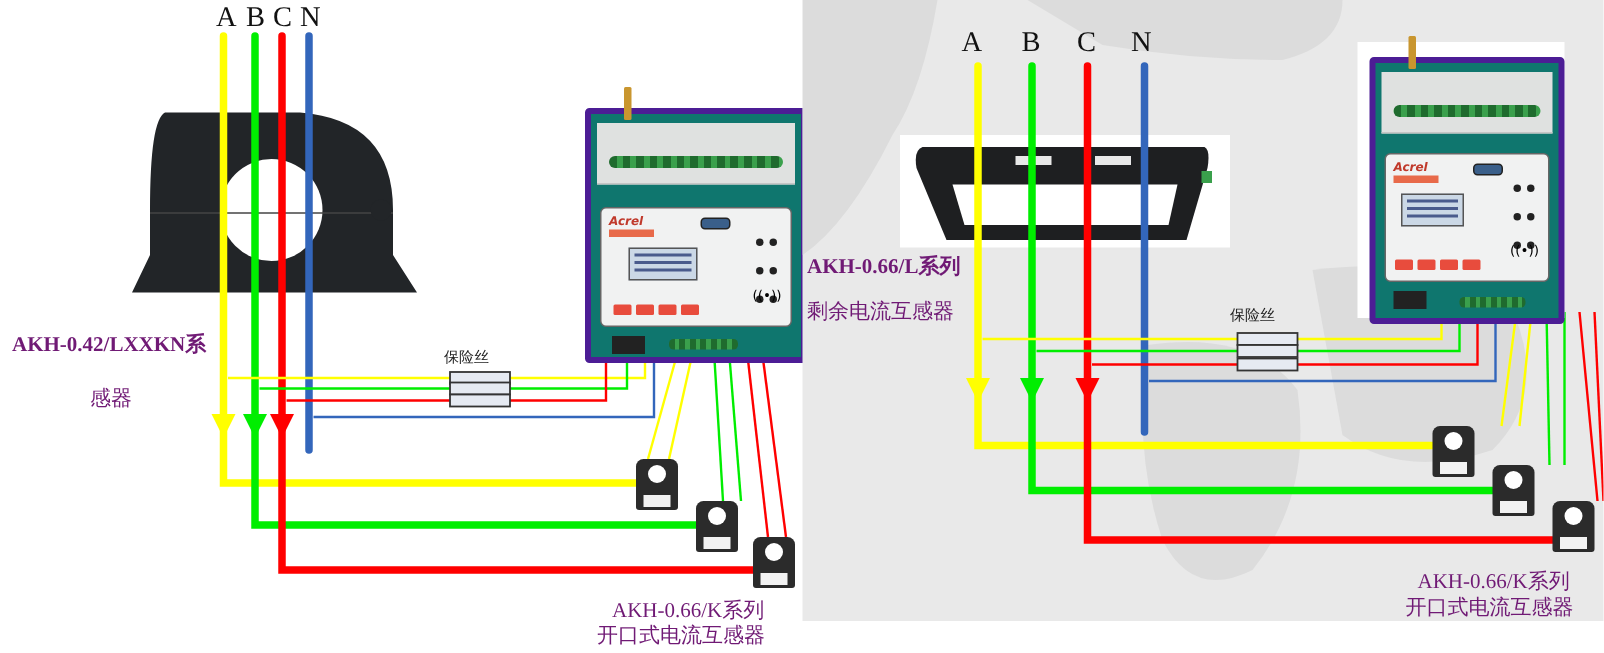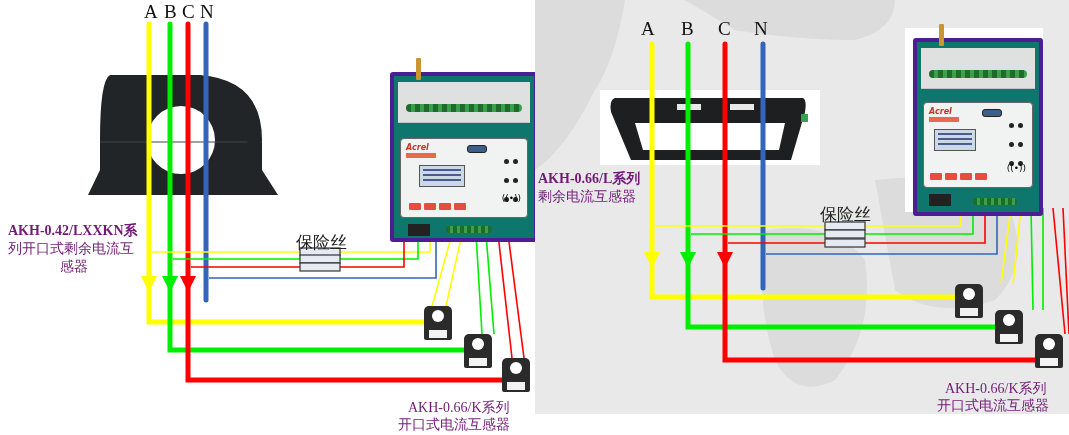--- a/index.html
+++ b/index.html
@@ -3,21 +3,21 @@
 <meta charset="utf-8">
 <style>
   html,body{margin:0;padding:0;background:#fff;}
   body{width:1069px;height:435px;position:relative;overflow:hidden;font-family:"DejaVu Serif","Liberation Serif",serif;}
   .panel{position:absolute;top:0;height:435px;}
   #left{left:0;width:535px;background:#fff;}
   #right{left:535px;width:534px;height:414px;background:#e9e9e9;}
   svg{position:absolute;left:0;top:0;}
   .lbl{position:absolute;font-family:"Liberation Serif","DejaVu Serif",serif;color:#701a75;font-size:14px;line-height:17px;}
   .phase{position:absolute;font-family:"Liberation Serif","DejaVu Serif",serif;font-size:19px;color:#111;}
-  .fuse-lbl{position:absolute;font-family:"DejaVu Sans","Liberation Sans",sans-serif;font-size:17px;color:#222;}
+  .fuse-lbl{position:absolute;font-family:"DejaVu Sans","Liberation Sans",sans-serif;font-size:10px;color:#222;}
   .dev{position:absolute;background:#0f766e;border:4px solid #4c1d95;border-radius:3px;}
   .dev .top{position:absolute;left:4px;right:4px;top:6px;height:40px;background:#dfe1e0;border-bottom:1px solid #c5c5c5;}
   .dev .term{position:absolute;left:8px;right:8px;top:22px;height:8px;background:repeating-linear-gradient(90deg,#1f6b2e 0 5px,#3aa04c 5px 9px);border-radius:4px;}
   .dev .face{position:absolute;left:6px;right:6px;top:62px;height:78px;background:#f1f2f2;border:1.5px solid #666;border-radius:4px;}
   .dev .logo{position:absolute;left:5px;top:4px;font-family:"DejaVu Sans",sans-serif;font-weight:bold;font-style:italic;font-size:8px;color:#c0392b;}
   .dev .model{position:absolute;left:5px;top:14px;width:30px;height:5px;background:#e86a4a;}
   .dev .lcd{position:absolute;left:18px;top:26px;width:44px;height:20px;background:#cbd8e6;border:1px solid #555;}
   .dev .lcd i{display:block;height:2px;margin:3px 3px 0;background:#4a5b8c;}
   .dev .ir{position:absolute;left:66px;top:6px;width:18px;height:6px;background:#3a5f8a;border:1px solid #222;border-radius:3px;}
   .dev .leds{position:absolute;right:5px;top:14px;width:20px;}
@@ -66,21 +66,20 @@
         <polyline points="498,234 512,358" fill="none" stroke="#ff0000" stroke-width="1.6"></polyline>
         <polyline points="508,234 524,358" fill="none" stroke="#ff0000" stroke-width="1.6"></polyline>
       </g>
   </svg>
   <span class="phase" style="left:144px;top:1px">A</span>
   <span class="phase" style="left:164px;top:1px">B</span>
   <span class="phase" style="left:182px;top:1px">C</span>
   <span class="phase" style="left:200px;top:1px">N</span>
 
   <div class="lbl" style="left:8px;top:222px;font-weight:bold;">AKH-0.42/LXXKN系</div>
-  <div class="lbl" style="left:8px;top:240px;">列开口式剩余电流互</div>
   <div class="lbl" style="left:60px;top:258px;">感器</div>
 
   <div class="fuse-lbl" style="left:296px;top:231px">保险丝</div>
 
   <div class="dev" style="left:390px;top:72px;width:140px;height:162px;">
     <div class="ant"></div>
     <div class="top">
         <div class="term"></div>
       </div>
     <div class="face">
@@ -146,21 +145,21 @@
         <polyline points="518,208 530,334" fill="none" stroke="#ff0000" stroke-width="1.6"></polyline>
         <polyline points="528,208 534,334" fill="none" stroke="#ff0000" stroke-width="1.6"></polyline>
       </g>
   </svg>
   <span class="phase" style="left:106px;top:18px">A</span>
   <span class="phase" style="left:146px;top:18px">B</span>
   <span class="phase" style="left:183px;top:18px">C</span>
   <span class="phase" style="left:219px;top:18px">N</span>
 
   <div class="lbl" style="left:3px;top:170px;font-weight:bold;">AKH-0.66/L系列</div>
-  <div class="lbl" style="left:3px;top:188px;">剩余电流互感器</div>
+  <div class="lbl" style="left:3px;top:200px;">剩余电流互感器</div>
 
   <div class="fuse-lbl" style="left:285px;top:203px">保险丝</div>
 
   <div style="position:absolute;left:370px;top:28px;width:138px;height:184px;background:#fff;"></div>
   <div class="dev" style="left:378px;top:38px;width:122px;height:170px;">
     <div class="ant"></div>
     <div class="top">
         <div class="term"></div>
       </div>
     <div class="face" style="top:60px;height:84px;">

